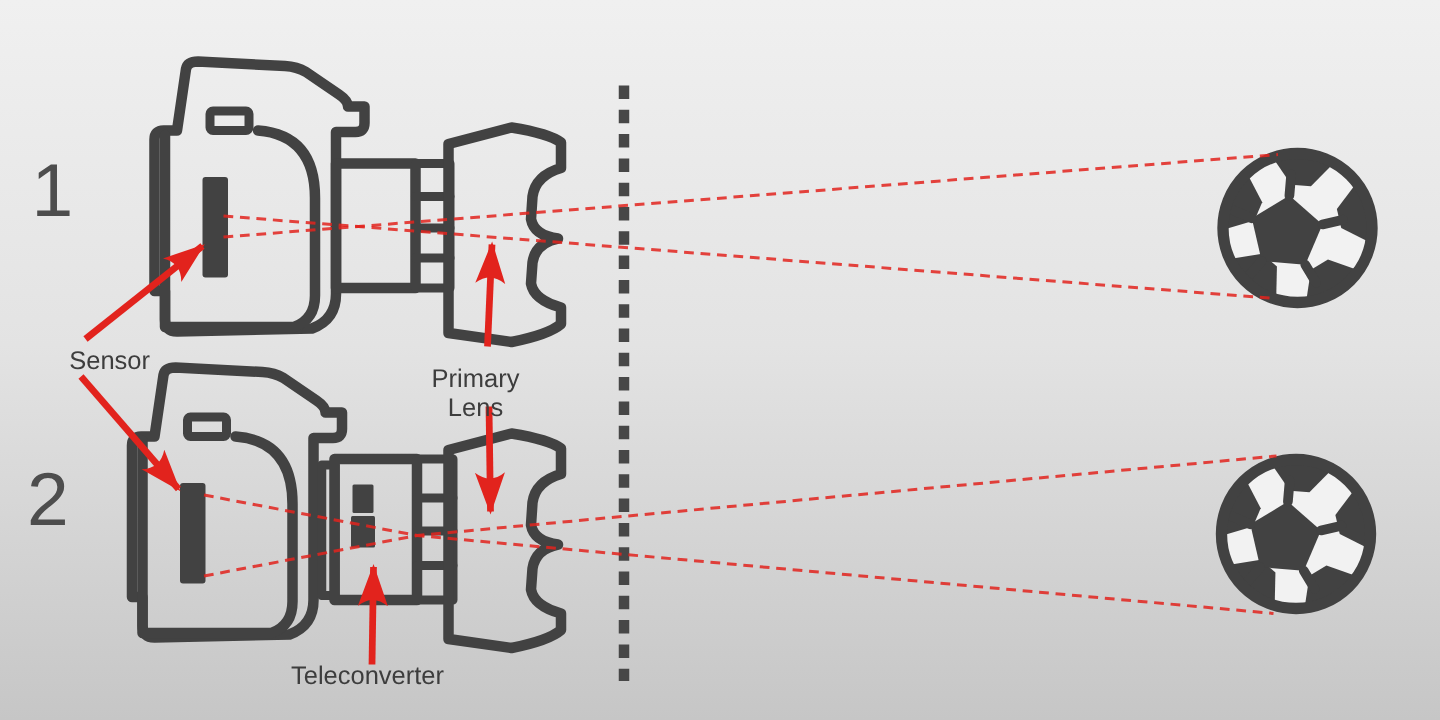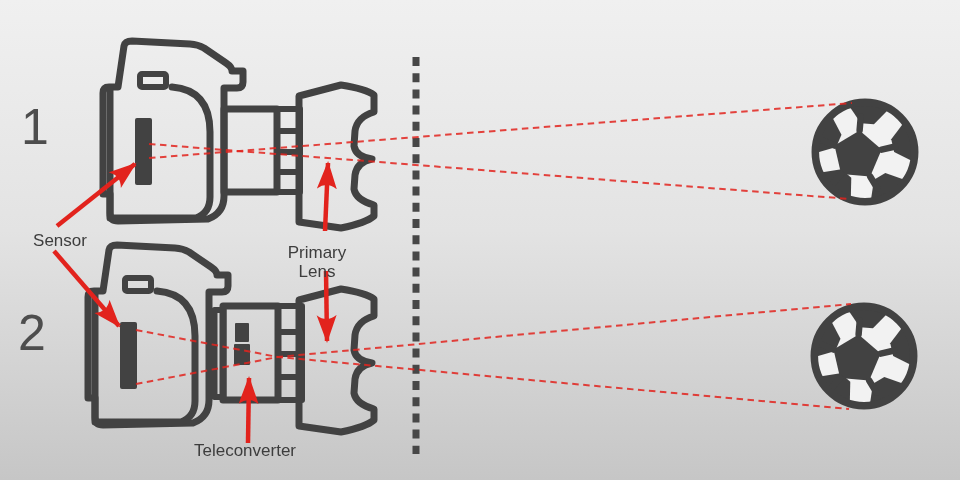--- a/index.html
+++ b/index.html
@@ -141,19 +141,19 @@
       <line class="lblarrow" x1="325" y1="231" x2="328" y2="163" marker-end="url(#ah)"></line>
       <line class="lblarrow" x1="326" y1="271" x2="327" y2="341" marker-end="url(#ah)"></line>
       <line class="lblarrow" x1="248" y1="443" x2="249" y2="378" marker-end="url(#ah)"></line>
     </g>
   </svg>
 
   <div class="scene-number" style="left:21px;top:102px;">1</div>
 
   <div class="scene-number" style="left:18px;top:308px;">2</div>
 
-  <div class="label" style="left:20px;top:231px;width:80px;">Sensor</div>
+  <div class="label" style="left:20px;top:231px;width:80px;text-align:right;">Sensor</div>
 
   <div class="label" style="left:284px;top:243px;width:66px;">Primary Lens</div>
 
   <div class="label" style="left:185px;top:441px;width:120px;">Teleconverter</div>
 
 </div>
 
 </body></html>

